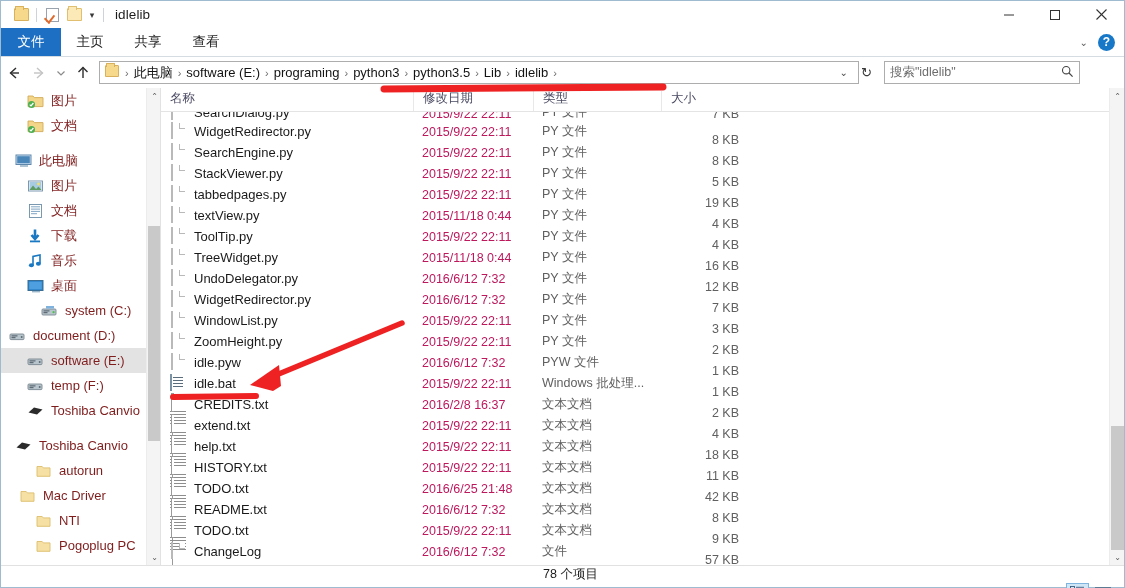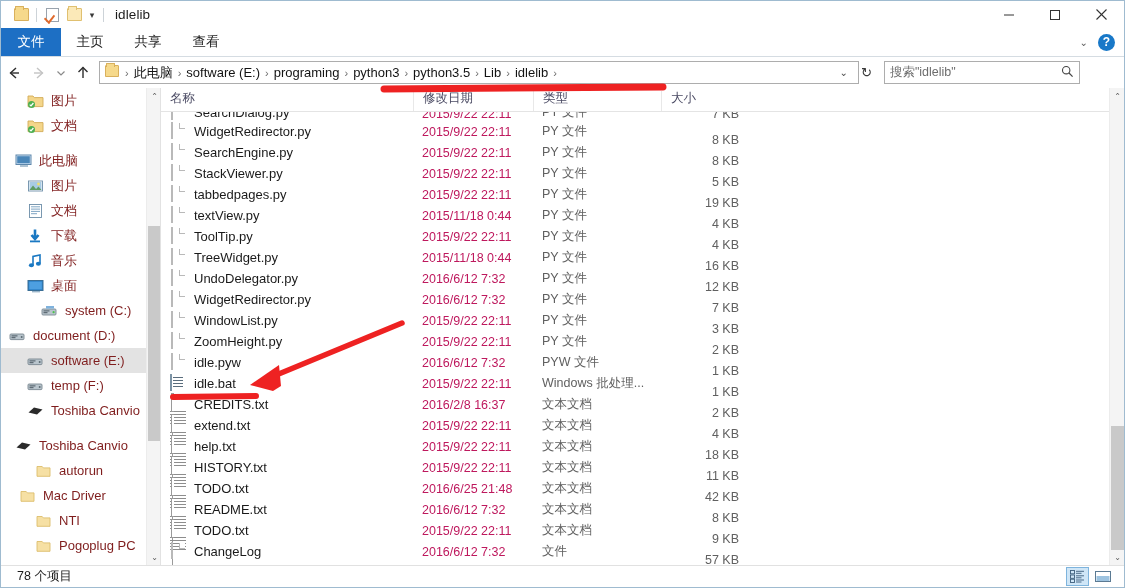--- a/index.html
+++ b/index.html
@@ -218,21 +218,21 @@
 
   .pane-scroll {
     position: absolute; right: 0; top: 0; width: 15px; height: 478px;
     background: #f4f4f4; border-left: 1px solid #ececec;
   }
 
   
   .statusbar {
     position: absolute; left: 0; bottom: 0; width: 1123px; height: 22px;
     background: #ffffff; border-top: 1px solid #e1e1e1;
-    display: flex; align-items: center;
+    display: flex; align-items: center; flex-direction: column;
   }
   .status-text { font-size: 12.5px; color: #1c1c1c; padding-left: 16px; }
   .view-btns { margin-left: auto; display: flex; align-items: center; gap: 2px; padding-right: 10px; }
   .vbtn {
     width: 23px; height: 19px; display: flex; align-items: center; justify-content: center;
   }
   .vbtn.active { background: #cfe6f7; border: 1px solid #7eb4dd; }
   #anno-layer { position: absolute; left: 0; top: 0; width: 1123px; height: 586px; pointer-events: none; }
 </style>
 </head>

